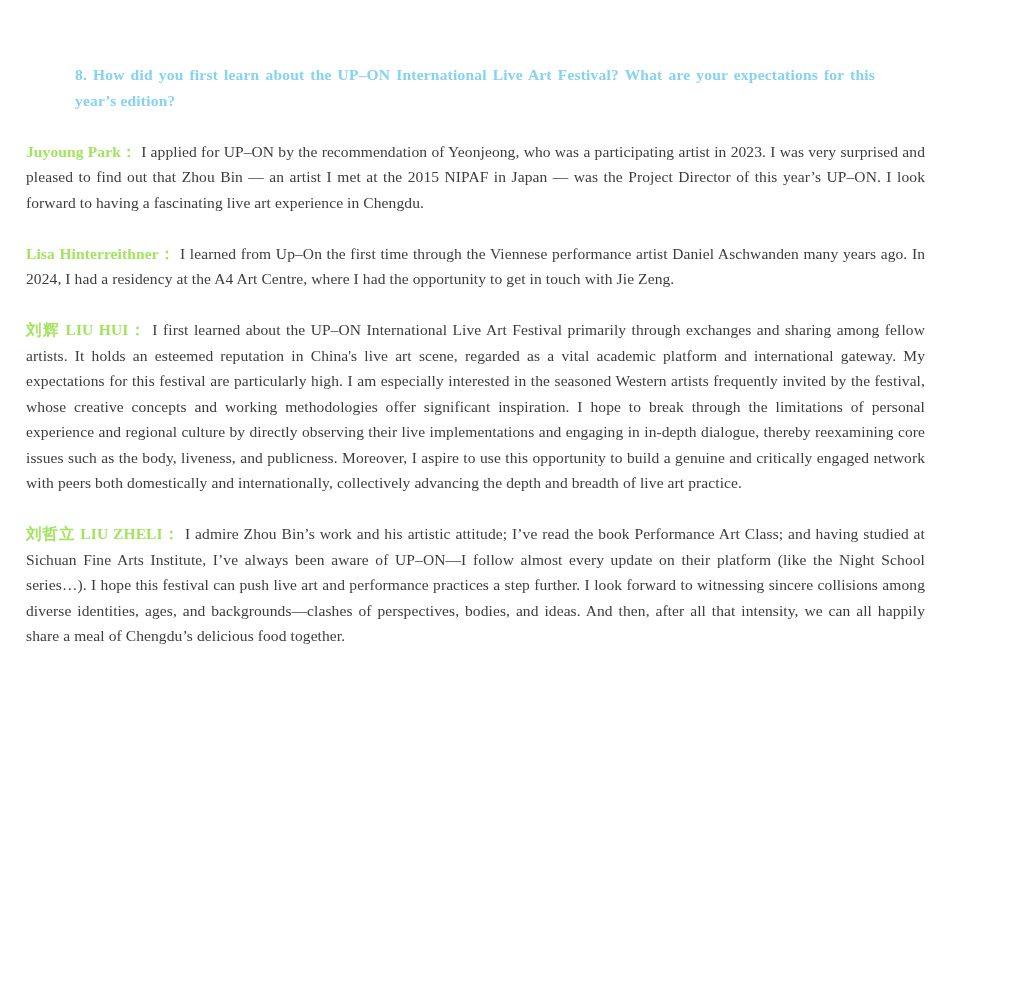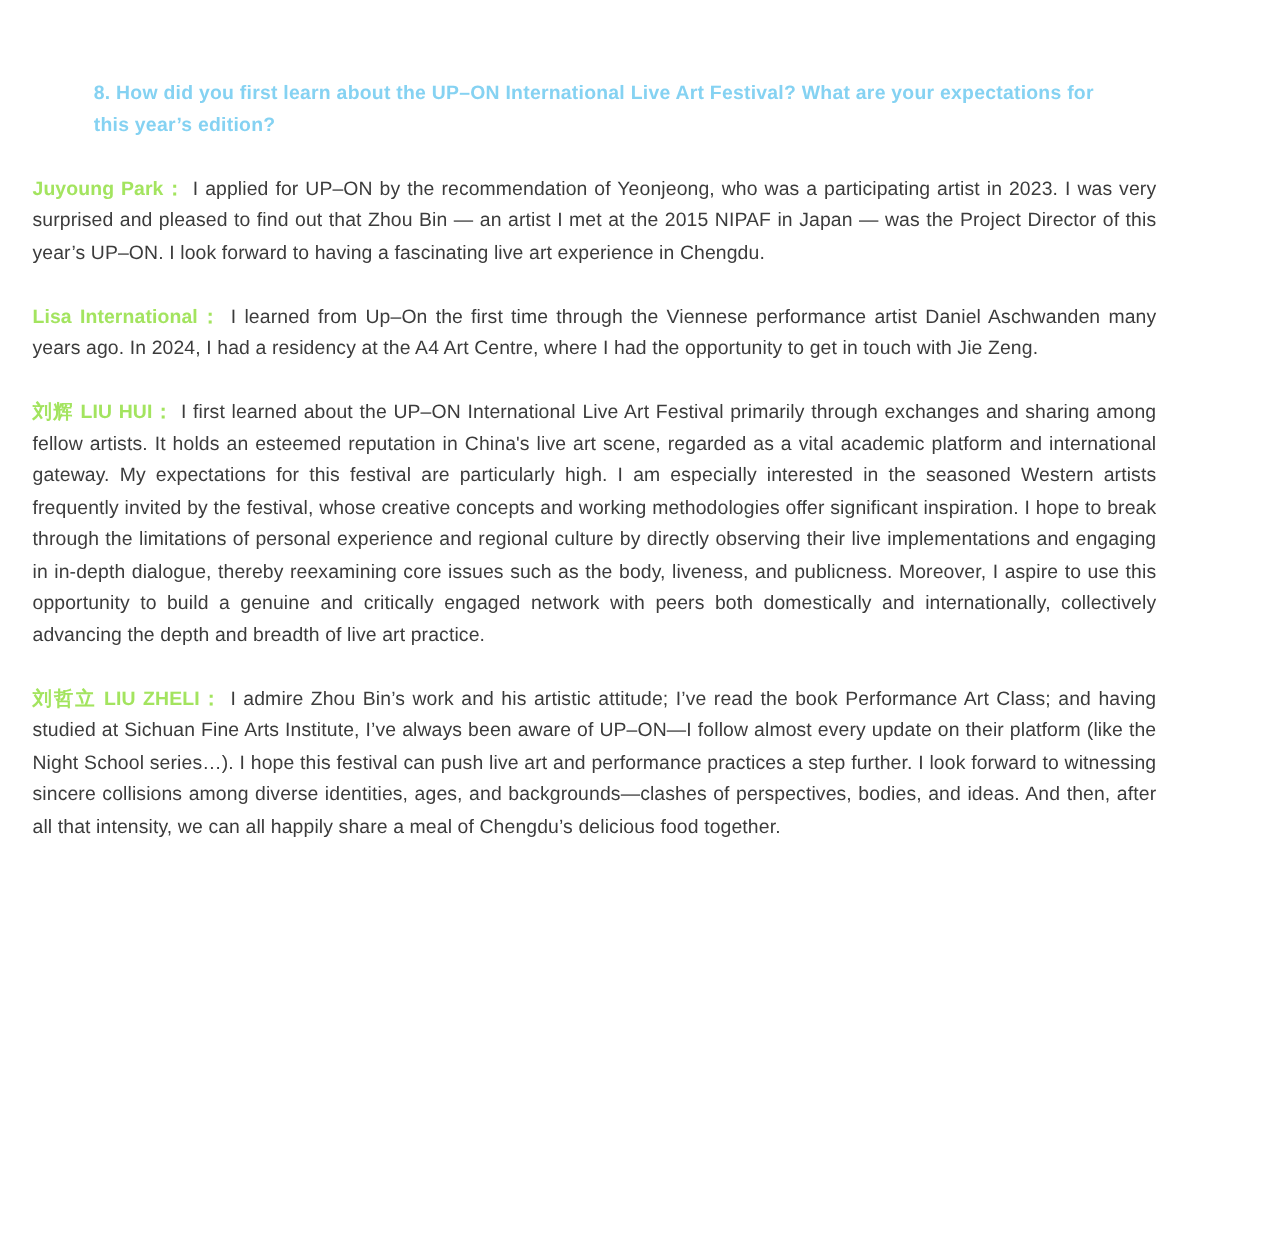--- a/index.html
+++ b/index.html
@@ -15,20 +15,21 @@
     background: var(--background);
   }
   body {
     width: 1024px;
     min-height: 997px;
     font-family: "Liberation Sans", "DejaVu Sans", sans-serif;
   }
   .doc {
     padding: 62px 26px 40px 26px;
     width: 951px;
+    font-family: Liberation Serif, serif;
   }
   .question {
     margin: 0 50px 25.5px 49px;
     color: var(--question);
     font-weight: 700;
     font-size: 15.5px;
     line-height: 25.5px;
     text-align: justify;
     letter-spacing: 0.2px;
   }
@@ -47,20 +48,20 @@
 </style>
 </head>
 <body>
 
 <div class="doc">
 
   <h2 class="question">8. How did you first learn about the UP–ON International Live Art Festival? What are your expectations for this year’s edition?</h2>
 
   <p class="answer"><span class="name">Juyoung Park：</span> <span class="text">I applied for UP–ON by the recommendation of Yeonjeong, who was a participating artist in 2023. I was very surprised and pleased to find out that Zhou Bin — an artist I met at the 2015 NIPAF in Japan — was the Project Director of this year’s UP–ON.  I look forward to having a fascinating live art experience in Chengdu.</span></p>
 
-  <p class="answer"><span class="name">Lisa International：</span> <span class="text">I learned from Up–On the first time through the Viennese performance artist Daniel Aschwanden many years ago. In 2024, I had a residency at the A4 Art Centre, where I had the opportunity to get in touch with Jie Zeng.</span></p>
+  <p class="answer"><span class="name">Lisa Hinterreithner：</span> <span class="text">I learned from Up–On the first time through the Viennese performance artist Daniel Aschwanden many years ago. In 2024, I had a residency at the A4 Art Centre, where I had the opportunity to get in touch with Jie Zeng.</span></p>
 
 
   <p class="answer"><span class="name">刘辉 LIU HUI：</span> <span class="text">I first learned about the UP–ON International Live Art Festival primarily through exchanges and sharing among fellow artists. It holds an esteemed reputation in China's live art scene, regarded as a vital academic platform and international gateway. My expectations for this festival are particularly high. I am especially interested in the seasoned Western artists frequently invited by the festival, whose creative concepts and working methodologies offer significant inspiration. I hope to break through the limitations of personal experience and regional culture by directly observing their live implementations and engaging in in-depth dialogue, thereby reexamining core issues such as the body, liveness, and publicness. Moreover, I aspire to use this opportunity to build a genuine and critically engaged network with peers both domestically and internationally, collectively advancing the depth and breadth of live art practice.</span></p>
 
   <p class="answer"><span class="name">刘哲立 LIU ZHELI：</span> <span class="text">I admire Zhou Bin’s work and his artistic attitude; I’ve read the book Performance Art Class; and having studied at Sichuan Fine Arts Institute, I’ve always been aware of UP–ON—I follow almost every update on their platform (like the Night School series…). I hope this festival can push live art and performance practices a step further. I look forward to witnessing sincere collisions among diverse identities, ages, and backgrounds—clashes of perspectives, bodies, and ideas. And then, after all that intensity, we can all happily share a meal of Chengdu’s delicious food together.</span></p>
 
 </div>
 
 </body></html>

